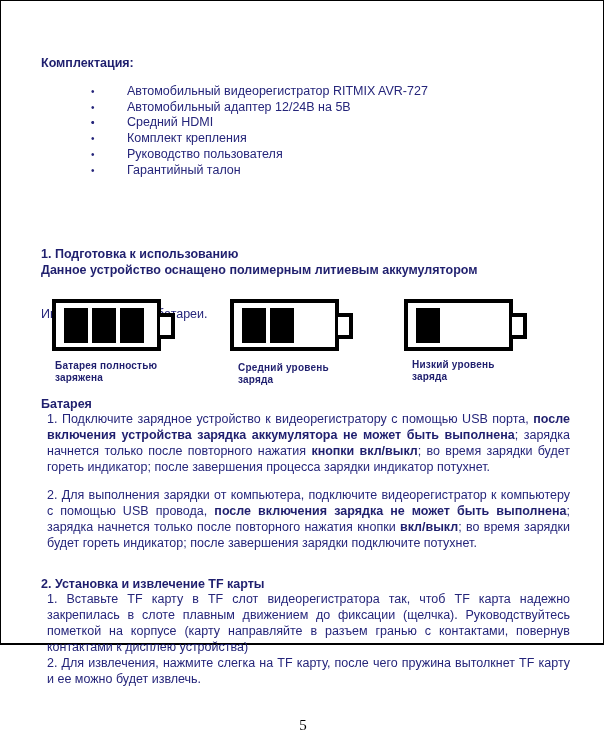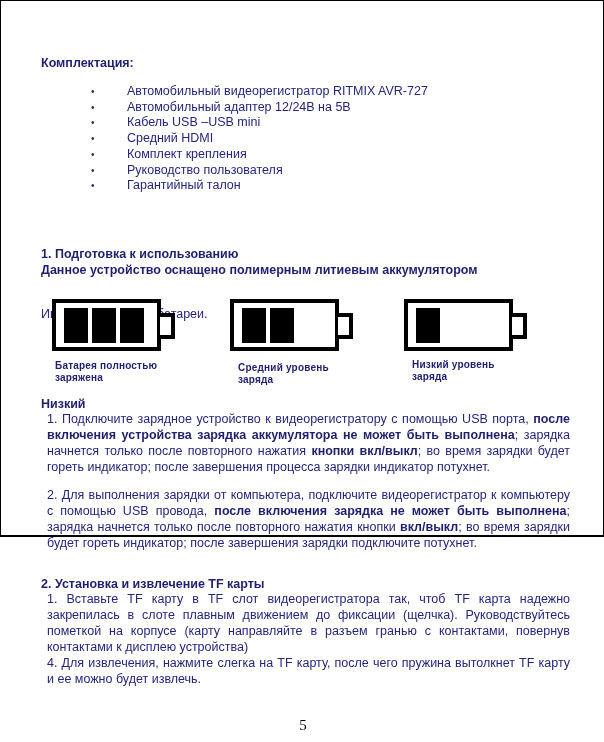--- a/index.html
+++ b/index.html
@@ -1,18 +1,18 @@
 <!DOCTYPE html>
 <html><head>
 <meta charset="utf-8">
 <style>
   html, body { margin:0; padding:0; background:#fff; }
   body { width:604px; height:742px; position:relative; overflow:hidden; }
   .page {
-    position:absolute; left:0; top:0; width:604px; height:537px;
+    position:absolute; left:0; top:0; width:604px; height:645px;
     box-sizing:border-box; border:1px solid #000; border-bottom-width:2px;
     background:#fff;
     font-family:"Liberation Sans", sans-serif; color:#25257a;
   }
   .abs { position:absolute; }
   .h { font-weight:bold; font-size:12.5px; color:#1f1f6e; }
   .t { font-size:12.5px; line-height:16px; }
   .j { text-align:justify; text-align-last:left;margin-left:6px; }
   b { font-weight:bold; color:#1f1f6e; }
   ul.kit { position:absolute; left:90px; top:83px; margin:0; padding:0; list-style:none; }
@@ -28,21 +28,21 @@
 </head>
 <body>
 
 <div class="page">
 
   <div class="abs h" style="left:40px; top:55px;">Комплектация:</div>
 
   <ul class="kit">
     <li><span class="bullet">•</span><span>Автомобильный видеорегистратор RITMIX AVR-727</span></li>
     <li><span class="bullet">•</span><span>Автомобильный адаптер 12/24В на 5В</span></li>
-    <li><span class="bullet">•</span><span>Кабель USB –USB mini</span></li>
+    <li><span class="bullet">•</span></li>
     <li><span class="bullet">•</span><span>Средний HDMI</span></li>
     <li><span class="bullet">•</span><span>Комплект крепления</span></li>
     <li><span class="bullet">•</span><span>Руководство пользователя</span></li>
     <li><span class="bullet">•</span><span>Гарантийный талон</span></li>
   </ul>
 
   <div class="abs h" style="left:40px; top:246px;">1. Подготовка к использованию</div>
   <div class="abs h" style="left:40px; top:262px;">Данное устройство оснащено полимерным литиевым аккумулятором</div>
   <div class="abs t" style="left:40px; top:277px;margin-top:28px;">Индикатор емкости батареи.</div>
 
@@ -74,26 +74,26 @@
   </div>
   <div class="cap" style="left:237px; top:361px;">
     <div>Средний уровень</div>
     <div>заряда</div>
   </div>
   <div class="cap" style="left:411px; top:358px;">
     <div>Низкий уровень</div>
     <div>заряда</div>
   </div>
 
-  <div class="abs h" style="left:40px; top:396px;">Низкий</div>
+  <div class="abs h" style="left:40px; top:396px;">Батарея</div>
   <div class="abs t j" style="left:40px; top:410px; width:523px;">
     <span>1. Подключите зарядное устройство к видеорегистратору с помощью USB порта, </span><b>после включения устройства зарядка аккумулятора не может быть выполнена</b><span>; зарядка начнется только после повторного нажатия </span><b>кнопки вкл/выкл</b><span>; во время зарядки будет гореть индикатор; после завершения процесса зарядки индикатор потухнет.</span>
   </div>
   <div class="abs t j" style="left:40px; top:486px; width:523px;">
     <span>2. Для выполнения зарядки от компьютера, подключите видеорегистратор к компьютеру с помощью USB провода, </span><b>после включения зарядка не может быть выполнена</b><span>; зарядка начнется только после повторного нажатия кнопки </span><b>вкл/выкл</b><span>; во время зарядки будет гореть индикатор; после завершения зарядки подключите потухнет.</span>
   </div>
 
   <div class="abs h" style="left:40px; top:576px;">2. Установка и извлечение TF карты</div>
   <div class="abs t j" style="left:40px; top:590px; width:523px;">1. Вставьте TF карту в TF слот видеорегистратора так, чтоб TF карта надежно закрепилась в слоте плавным движением до фиксации (щелчка). Руководствуйтесь пометкой на корпусе (карту направляйте в разъем гранью с контактами, повернув контактами к дисплею устройства)</div>
-  <div class="abs t j" style="left:40px; top:654px; width:523px;">4. Для извлечения, нажмите слегка на TF карту, после чего пружина вытолкнет TF карту и ее можно будет извлечь.</div>
+  <div class="abs t j" style="left:40px; top:654px; width:523px;">2. Для извлечения, нажмите слегка на TF карту, после чего пружина вытолкнет TF карту и ее можно будет извлечь.</div>
 
   <div class="pagenum">5</div>
 </div>
 
 </body></html>

